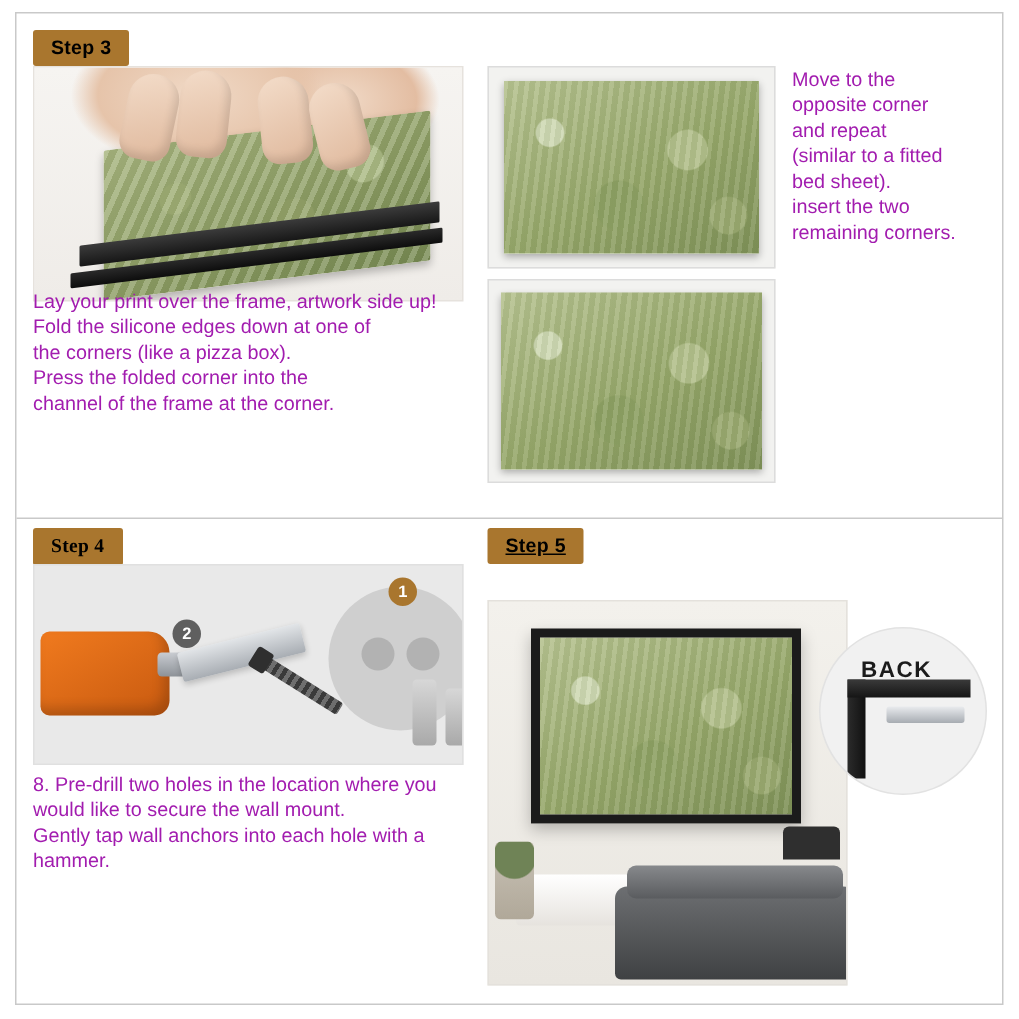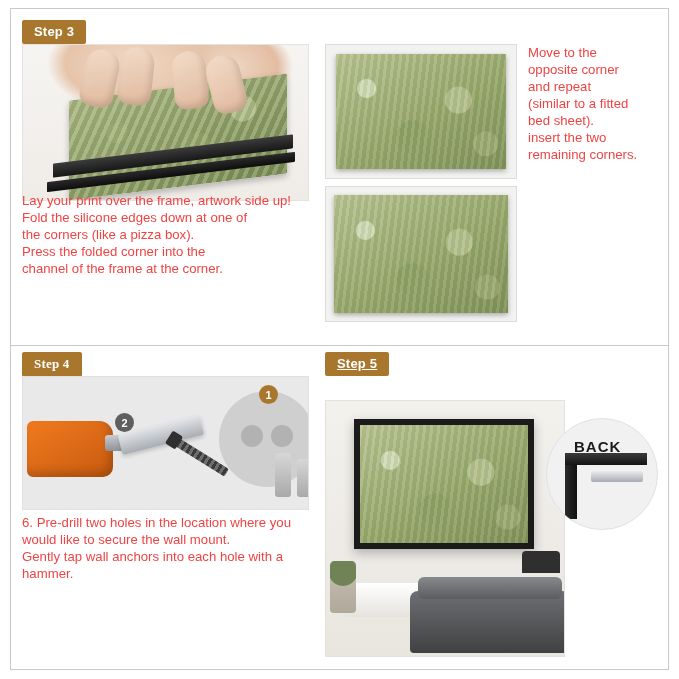--- a/index.html
+++ b/index.html
@@ -35,37 +35,37 @@
     left: 11px;
     top: 345px;
     width: 657px;
     height: 1px;
     background: #c9c9c9;
   }
   
   .step-badge {
     position: absolute;
     background: #a9762e;
-    color: #ffffff;
+    color: #000000;
     font-size: 13px;
     font-weight: bold;
     letter-spacing: .2px;
     padding: 4px 12px 5px 12px;
     border-radius: 2px;
   }
   #badge3 { left: 22px; top: 20px; }
   #badge4 { left: 22px; top: 352px; font-family: Liberation Serif, serif; }
   #badge5 { left: 325px; top: 352px; text-decoration: underline; }
 
   
   .para {
     position: absolute;
     font-size: 13.2px;
     line-height: 17px;
-    color: #ef4444;
+    color: #a21caf;
     white-space: pre-line;
   }
   .para.warn { color: #a9762e; }
 
   
   .photo {
     position: absolute;
     overflow: hidden;
     box-sizing: border-box;
   }
@@ -298,21 +298,21 @@
     <div class="drill"></div>
     <div class="bit"></div>
     <div class="mount"></div>
     <div class="screw"></div>
     <div class="anchor"></div>
     <div class="anchor a2"></div>
     <div class="num-bubble" id="nb1">1</div>
     <div class="num-bubble" id="nb2">2</div>
   </div>
 
-  <div class="para" style="left:22px; top:514px; width:292px;">6. Pre-drill two holes in the location where you
+  <div class="para" style="left:22px; top:514px; width:292px;">8. Pre-drill two holes in the location where you
 would like to secure the wall mount.
 Gently tap wall anchors into each hole with a
 hammer.</div>
 
   <div class="step-badge" id="badge5">Step 5</div>
 
 
   <div class="photo" id="p5">
     <div class="wall"></div>
     <div class="room-art art-tile"></div>

